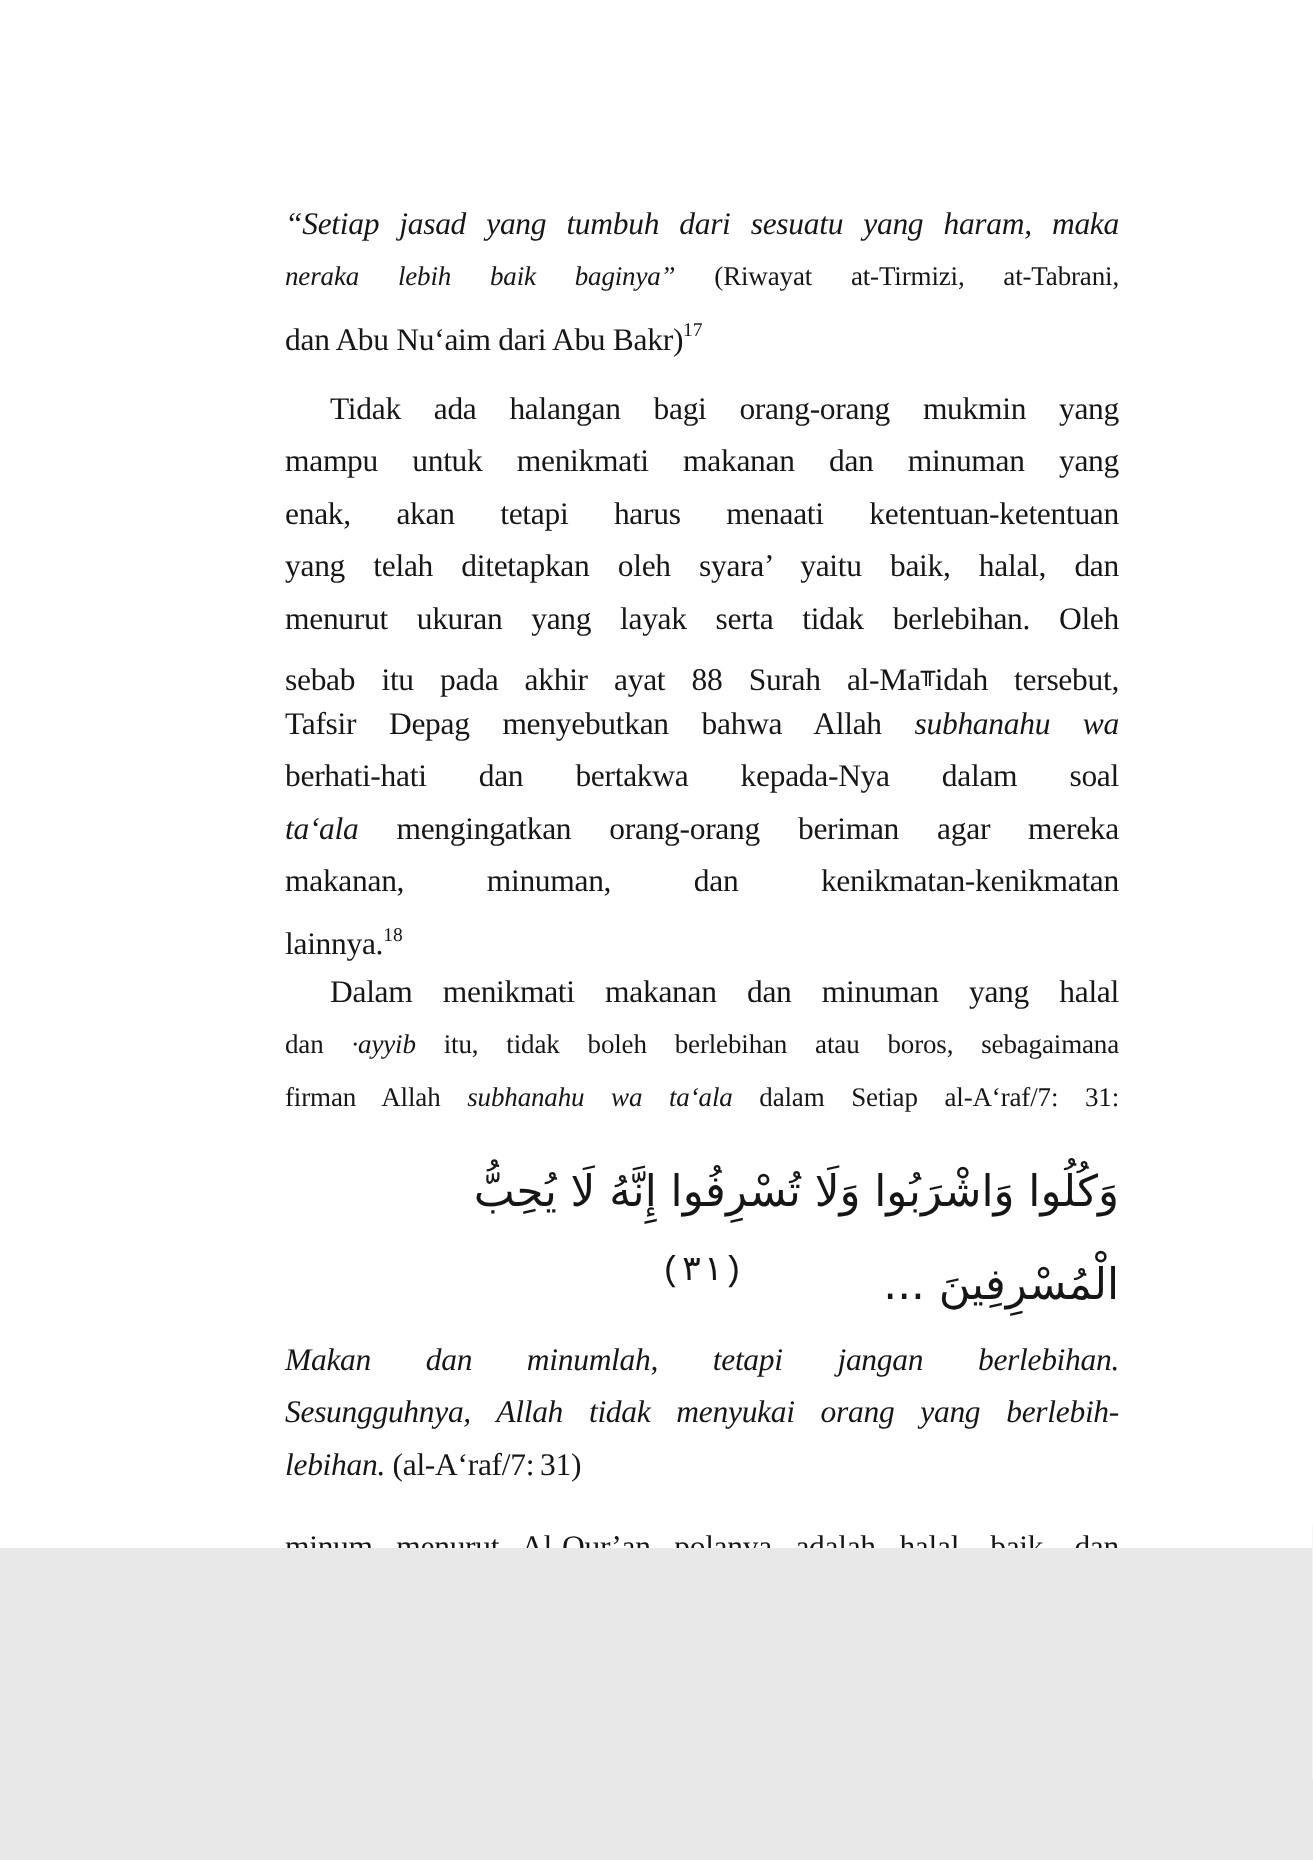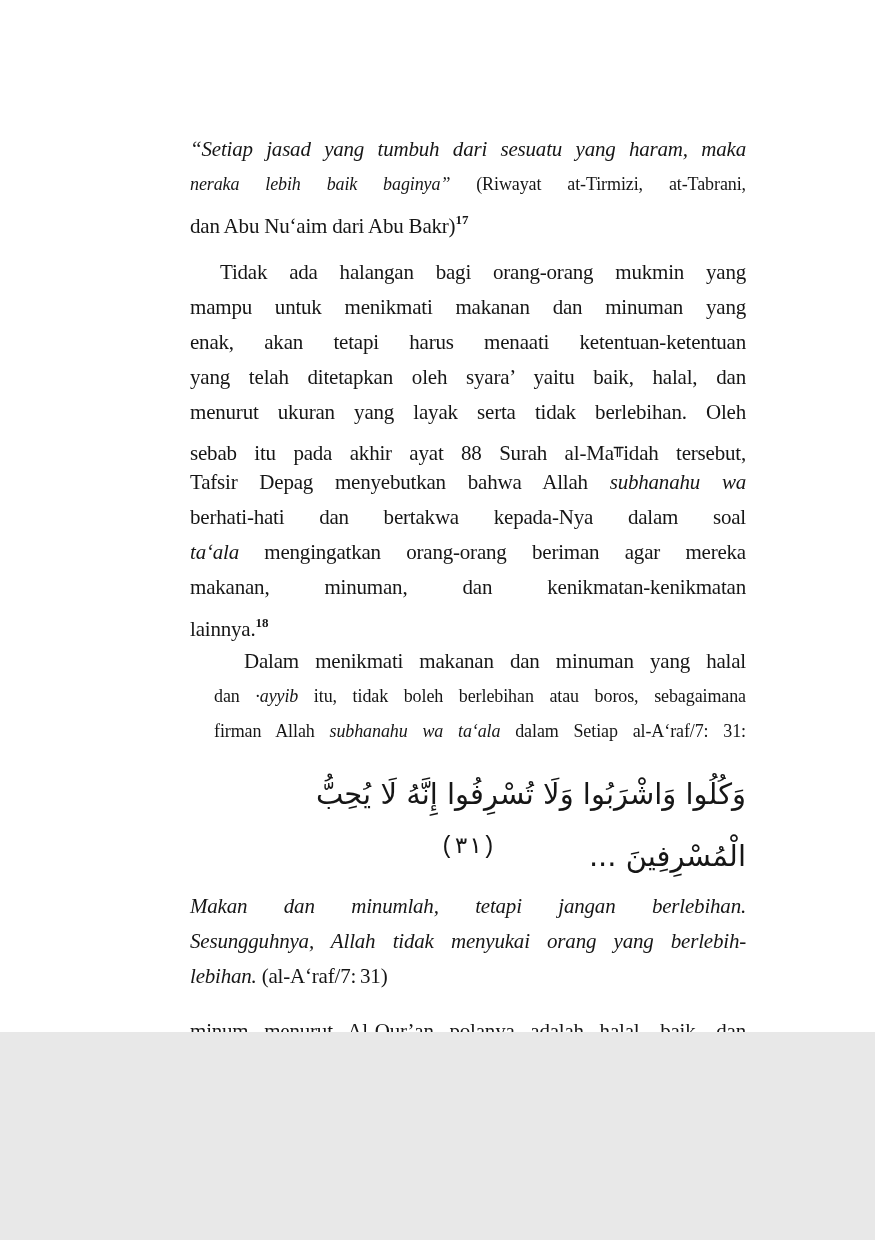--- a/index.html
+++ b/index.html
@@ -34,29 +34,28 @@
     text-align-last: justify;
   }
   .line.ind { text-indent: 30px; }
   .line.tight { font-size: 18px; letter-spacing: -0.1px; }
   .seg-i { font-style: italic; }
   .seg-r { font-style: normal; }
   .seg-sup {
     font-size: 13px;
     vertical-align: 9px;
     letter-spacing: 0;
-    font-weight: bold;
   }
   .seg-g {
     font-family: "DejaVu Sans", sans-serif;
     font-size: 16px;
     vertical-align: 7px;
   }
   .quote { margin-bottom: 18px; }
-  .p2 { margin-top: 4px; margin-left: 24px; }
+  .p2 { margin-top: 4px; }
   .arabic-verse {
     margin-top: 14px;
     height: 62px;
     line-height: 62px;
     direction: rtl;
     font-family: "DejaVu Sans", sans-serif;
     font-size: 29px;
     letter-spacing: 0;
   }
   .verse-number {

